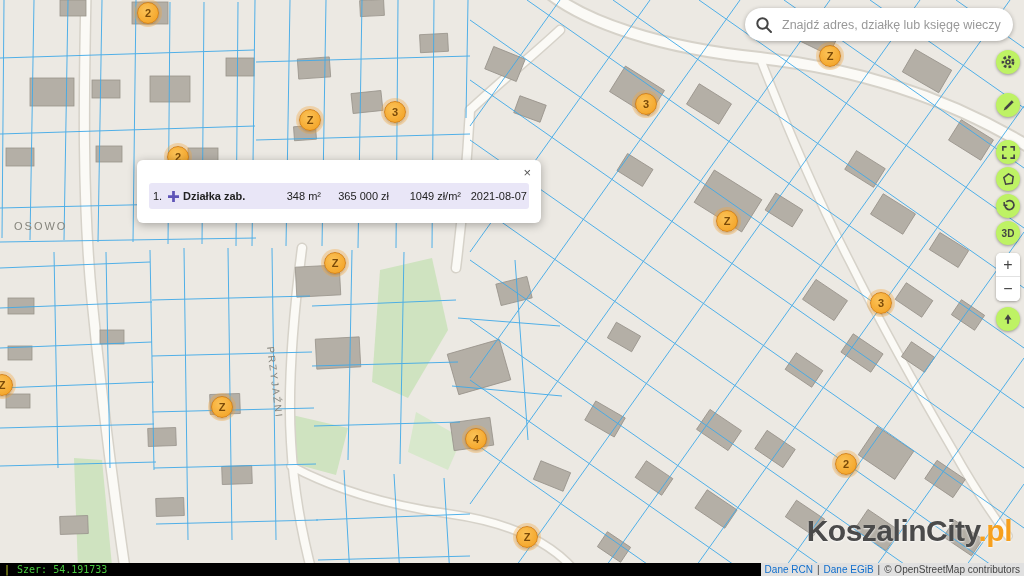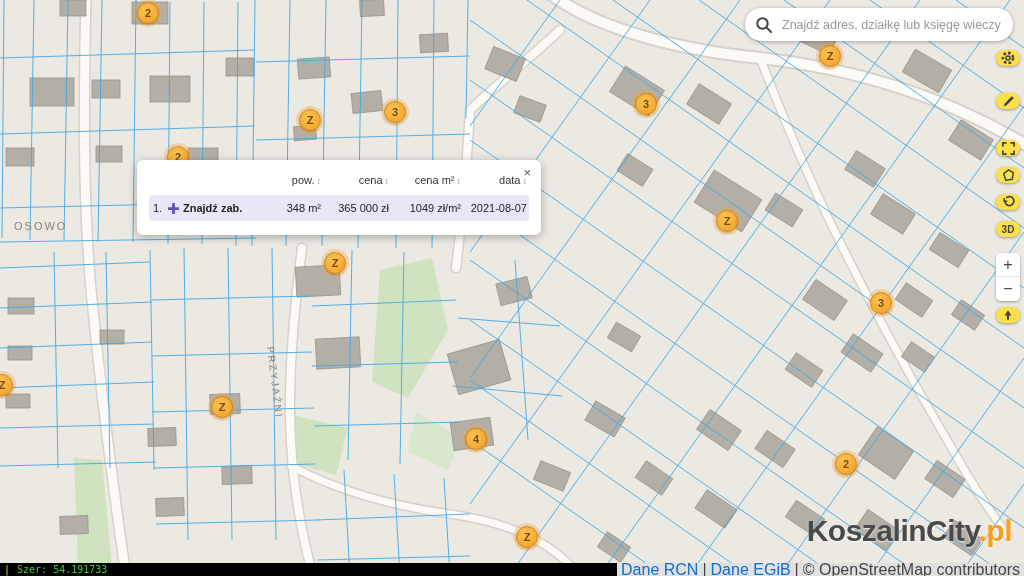--- a/index.html
+++ b/index.html
@@ -31,21 +31,21 @@
   .cell-name{text-align:left !important;font-weight:bold;color:#111;}
   .cross-icon{display:flex;align-items:center;justify-content:center;}
 
   .search{position:absolute;top:8px;left:745px;width:268px;height:33px;background:#fff;border-radius:17px;
           box-shadow:0 1px 4px rgba(0,0,0,.3);display:flex;align-items:center;padding:0 10px;gap:7px;
           z-index:12;box-sizing:border-box;}
   .search input{border:none;outline:none;flex:1;font-size:12.5px;color:#333;background:transparent;
                 font-family:"Liberation Sans",sans-serif;min-width:0;}
   .search input::placeholder{color:#999;}
 
-  .tool-btn{position:absolute;right:4px;width:24px;height:16px;background:#fde047;border-radius:12px;
+  .tool-btn{position:absolute;right:4px;width:24px;height:24px;background:#bef264;border-radius:12px;
             box-shadow:0 1px 3px rgba(0,0,0,.35);display:flex;align-items:center;justify-content:center;
             color:#444;z-index:12;cursor:pointer;border:none;padding:0;font-family:"Liberation Sans",sans-serif;}
   .btn-gear{top:50px;}  .btn-pencil{top:93px;} .btn-expand{top:140px;}
   .btn-shape{top:167px;} .btn-history{top:194px;} .btn-3d{top:221px;font-size:10px;font-weight:bold;}
   .zoom-group{position:absolute;right:4px;top:253px;width:24px;background:#fff;border-radius:5px;
               box-shadow:0 1px 3px rgba(0,0,0,.35);z-index:12;overflow:hidden;}
   .zoom-group .zbtn{width:24px;height:24px;display:flex;align-items:center;justify-content:center;
               font-size:16px;color:#444;cursor:pointer;border:none;background:#fff;padding:0;}
   .zoom-group .zbtn:first-child{border-bottom:1px solid #e2e2e2;}
   .btn-north{top:307px;}
@@ -54,21 +54,21 @@
         letter-spacing:-.5px;text-shadow:0 1px 2px rgba(255,255,255,.8);white-space:nowrap;}
   .logo-main{color:#4a4a4a;} .logo-tld{color:#f7a01d;}
 
   .statusbar{position:absolute;left:0;bottom:0;width:100%;height:13px;background:#000;z-index:8;
              display:flex;align-items:center;font-family:"DejaVu Sans Mono",monospace;font-size:10px;
              padding-left:4px;box-sizing:border-box;}
   .status-prefix{color:#c9d42b;margin-right:7px;}
   .status-coords{color:#49c93f;text-align:center;}
 
   .attribution{position:absolute;right:0;bottom:0;height:13px;background:rgba(255,255,255,.88);
-               display:flex;align-items:center;font-size:16px;padding:0 4px;z-index:11;color:#444;gap:4px;
+               display:flex;align-items:center;font-size:10px;padding:0 4px;z-index:11;color:#444;gap:4px;
                white-space:nowrap;}
   .attribution a{color:#0f6ecd;text-decoration:none;cursor:pointer;}
 </style>
 </head>
 <body>
 
 <div class="stage">
 
   <div class="map-wrap">
     <svg width="1024" height="576" viewBox="0 0 1024 576">
@@ -192,37 +192,28 @@
       <div class="marker" style="left: 881px; top: 303px;">3</div>
       <div class="marker" style="left: 2px; top: 385px;">Z</div>
       <div class="marker" style="left: 222px; top: 407px;">Z</div>
       <div class="marker" style="left: 476px; top: 439px;">4</div>
       <div class="marker" style="left: 846px; top: 464px;">2</div>
       <div class="marker" style="left: 527px; top: 537px;">Z</div>
     </div>
 
   <div class="popup">
     <span class="popup-close">×</span>
-    <div class="prow phead">
-      <div class="cell"></div>
-        <div class="cell"></div>
-        <div class="cell"></div>
-      <div class="cell"><span>pow.</span><span class="sort">↕</span></div>
-      <div class="cell"><span>cena</span><span class="sort">↕</span></div>
-      <div class="cell"><span>cena m²</span><span class="sort">↕</span></div>
-      <div class="cell"><span>data</span><span class="sort">↕</span></div>
-    </div>
     <div class="prow pdata">
       <div class="cell cell-idx">1.</div>
       <div class="cell cross-icon">
         <svg width="11" height="11" viewBox="0 0 12 12">
             <path d="M4.5,0 h3 v4.5 h4.5 v3 h-4.5 v4.5 h-3 v-4.5 h-4.5 v-3 h4.5 z" fill="#5f55b8"></path>
           </svg>
       </div>
-      <div class="cell cell-name">Znajdź zab.</div>
+      <div class="cell cell-name">Działka zab.</div>
       <div class="cell">348 m²</div>
       <div class="cell">365 000 zł</div>
       <div class="cell">1049 zł/m²</div>
       <div class="cell">2021-08-07</div>
     </div>
   </div>
 
   <div class="search">
     <span style="display:flex;">
       <svg width="18" height="18" viewBox="0 0 18 18">

